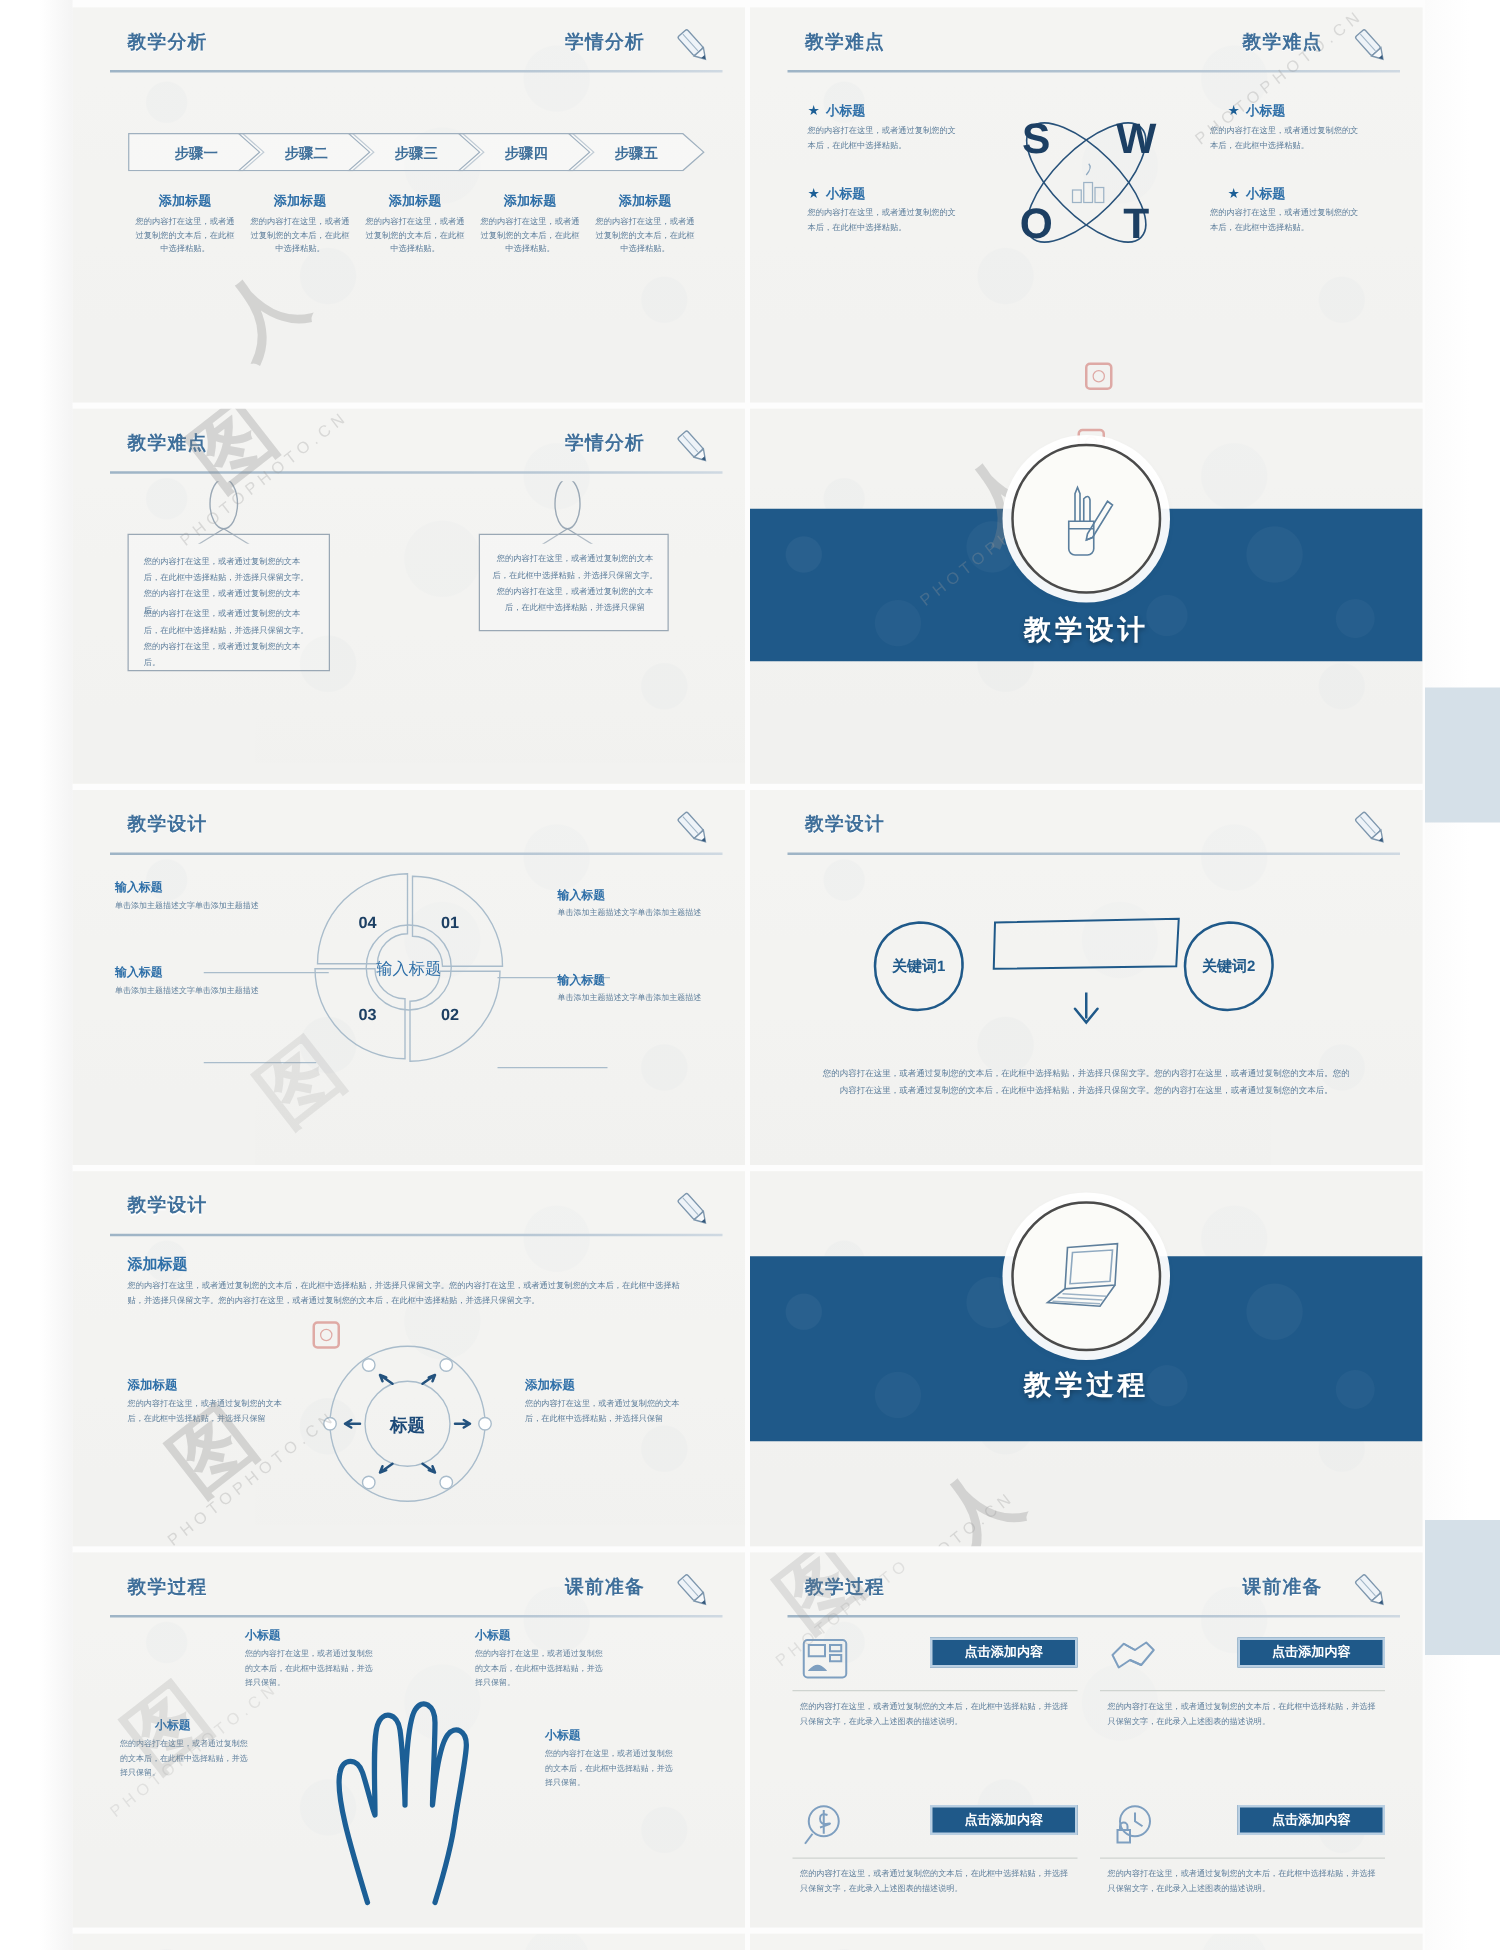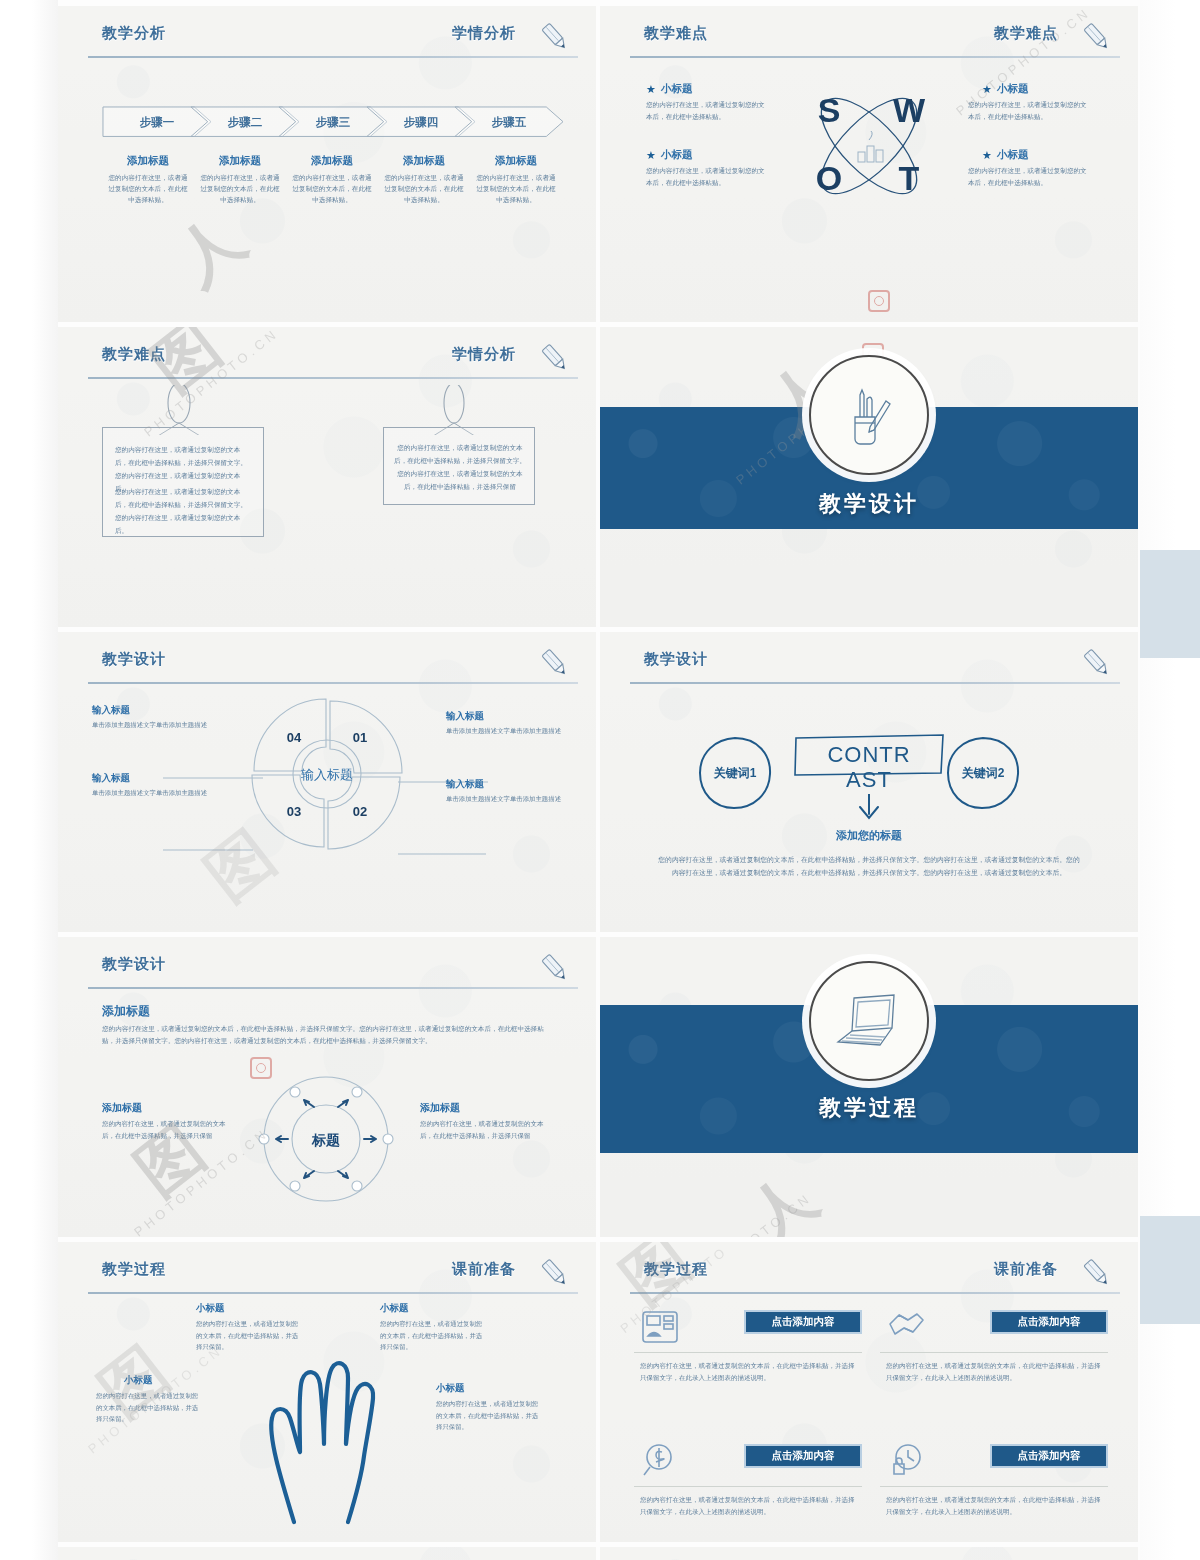--- a/index.html
+++ b/index.html
@@ -468,37 +468,32 @@
         <svg style="position:absolute;inset:0;" viewBox="0 0 78 78">
           <path d="M39 4 C61 4 75 20 74 40 C73 60 58 74 38 74 C18 74 4 59 4 39 C4 19 19 5 39 4 Z" fill="none" stroke="#1f5989" stroke-width="2" stroke-linecap="round"></path>
         </svg>
         <span style="position:relative;">关键词1</span>
       </div>
 
       <div class="contrbox">
         <svg style="position:absolute;left:0;top:0;width:152px;height:44px;" viewBox="0 0 152 44">
           <path d="M3 6 L150 3 L148 41 L2 43 Z" fill="none" stroke="#1f5989" stroke-width="1.6"></path>
         </svg>
-        <div class="contrtxt">
-          <span>CONTR</span><br>
-          <span>AST</span>
-        </div>
         <svg style="position:absolute;left:58px;top:62px;width:36px;height:30px;" viewBox="0 0 36 30">
           <path d="M18 0 V20 M9 13 L18 24 L27 13" fill="none" stroke="#1f5989" stroke-width="2" stroke-linecap="round"></path>
         </svg>
       </div>
 
       <div class="circkw" style="left:344px;top:102px;">
         <svg style="position:absolute;inset:0;" viewBox="0 0 78 78">
           <path d="M39 4 C61 4 75 20 74 40 C73 60 58 74 38 74 C18 74 4 59 4 39 C4 19 19 5 39 4 Z" fill="none" stroke="#1f5989" stroke-width="2" stroke-linecap="round"></path>
         </svg>
         <span style="position:relative;">关键词2</span>
       </div>
 
-      <div class="addtitle">添加您的标题</div>
       <div class="s6body">您的内容打在这里，或者通过复制您的文本后，在此框中选择粘贴，并选择只保留文字。您的内容打在这里，或者通过复制您的文本后。您的内容打在这里，或者通过复制您的文本后，在此框中选择粘贴，并选择只保留文字。您的内容打在这里，或者通过复制您的文本后。</div>
     </div>
 
     <div class="slide left" style="top:937px;height:300px;">
       <div class="tex"></div>
       <div class="shead">
         <div class="t1">教学设计</div>
         <div class="t2"></div>
         <div class="hl"></div>
         <svg class="pencil" viewBox="0 0 34 34">

